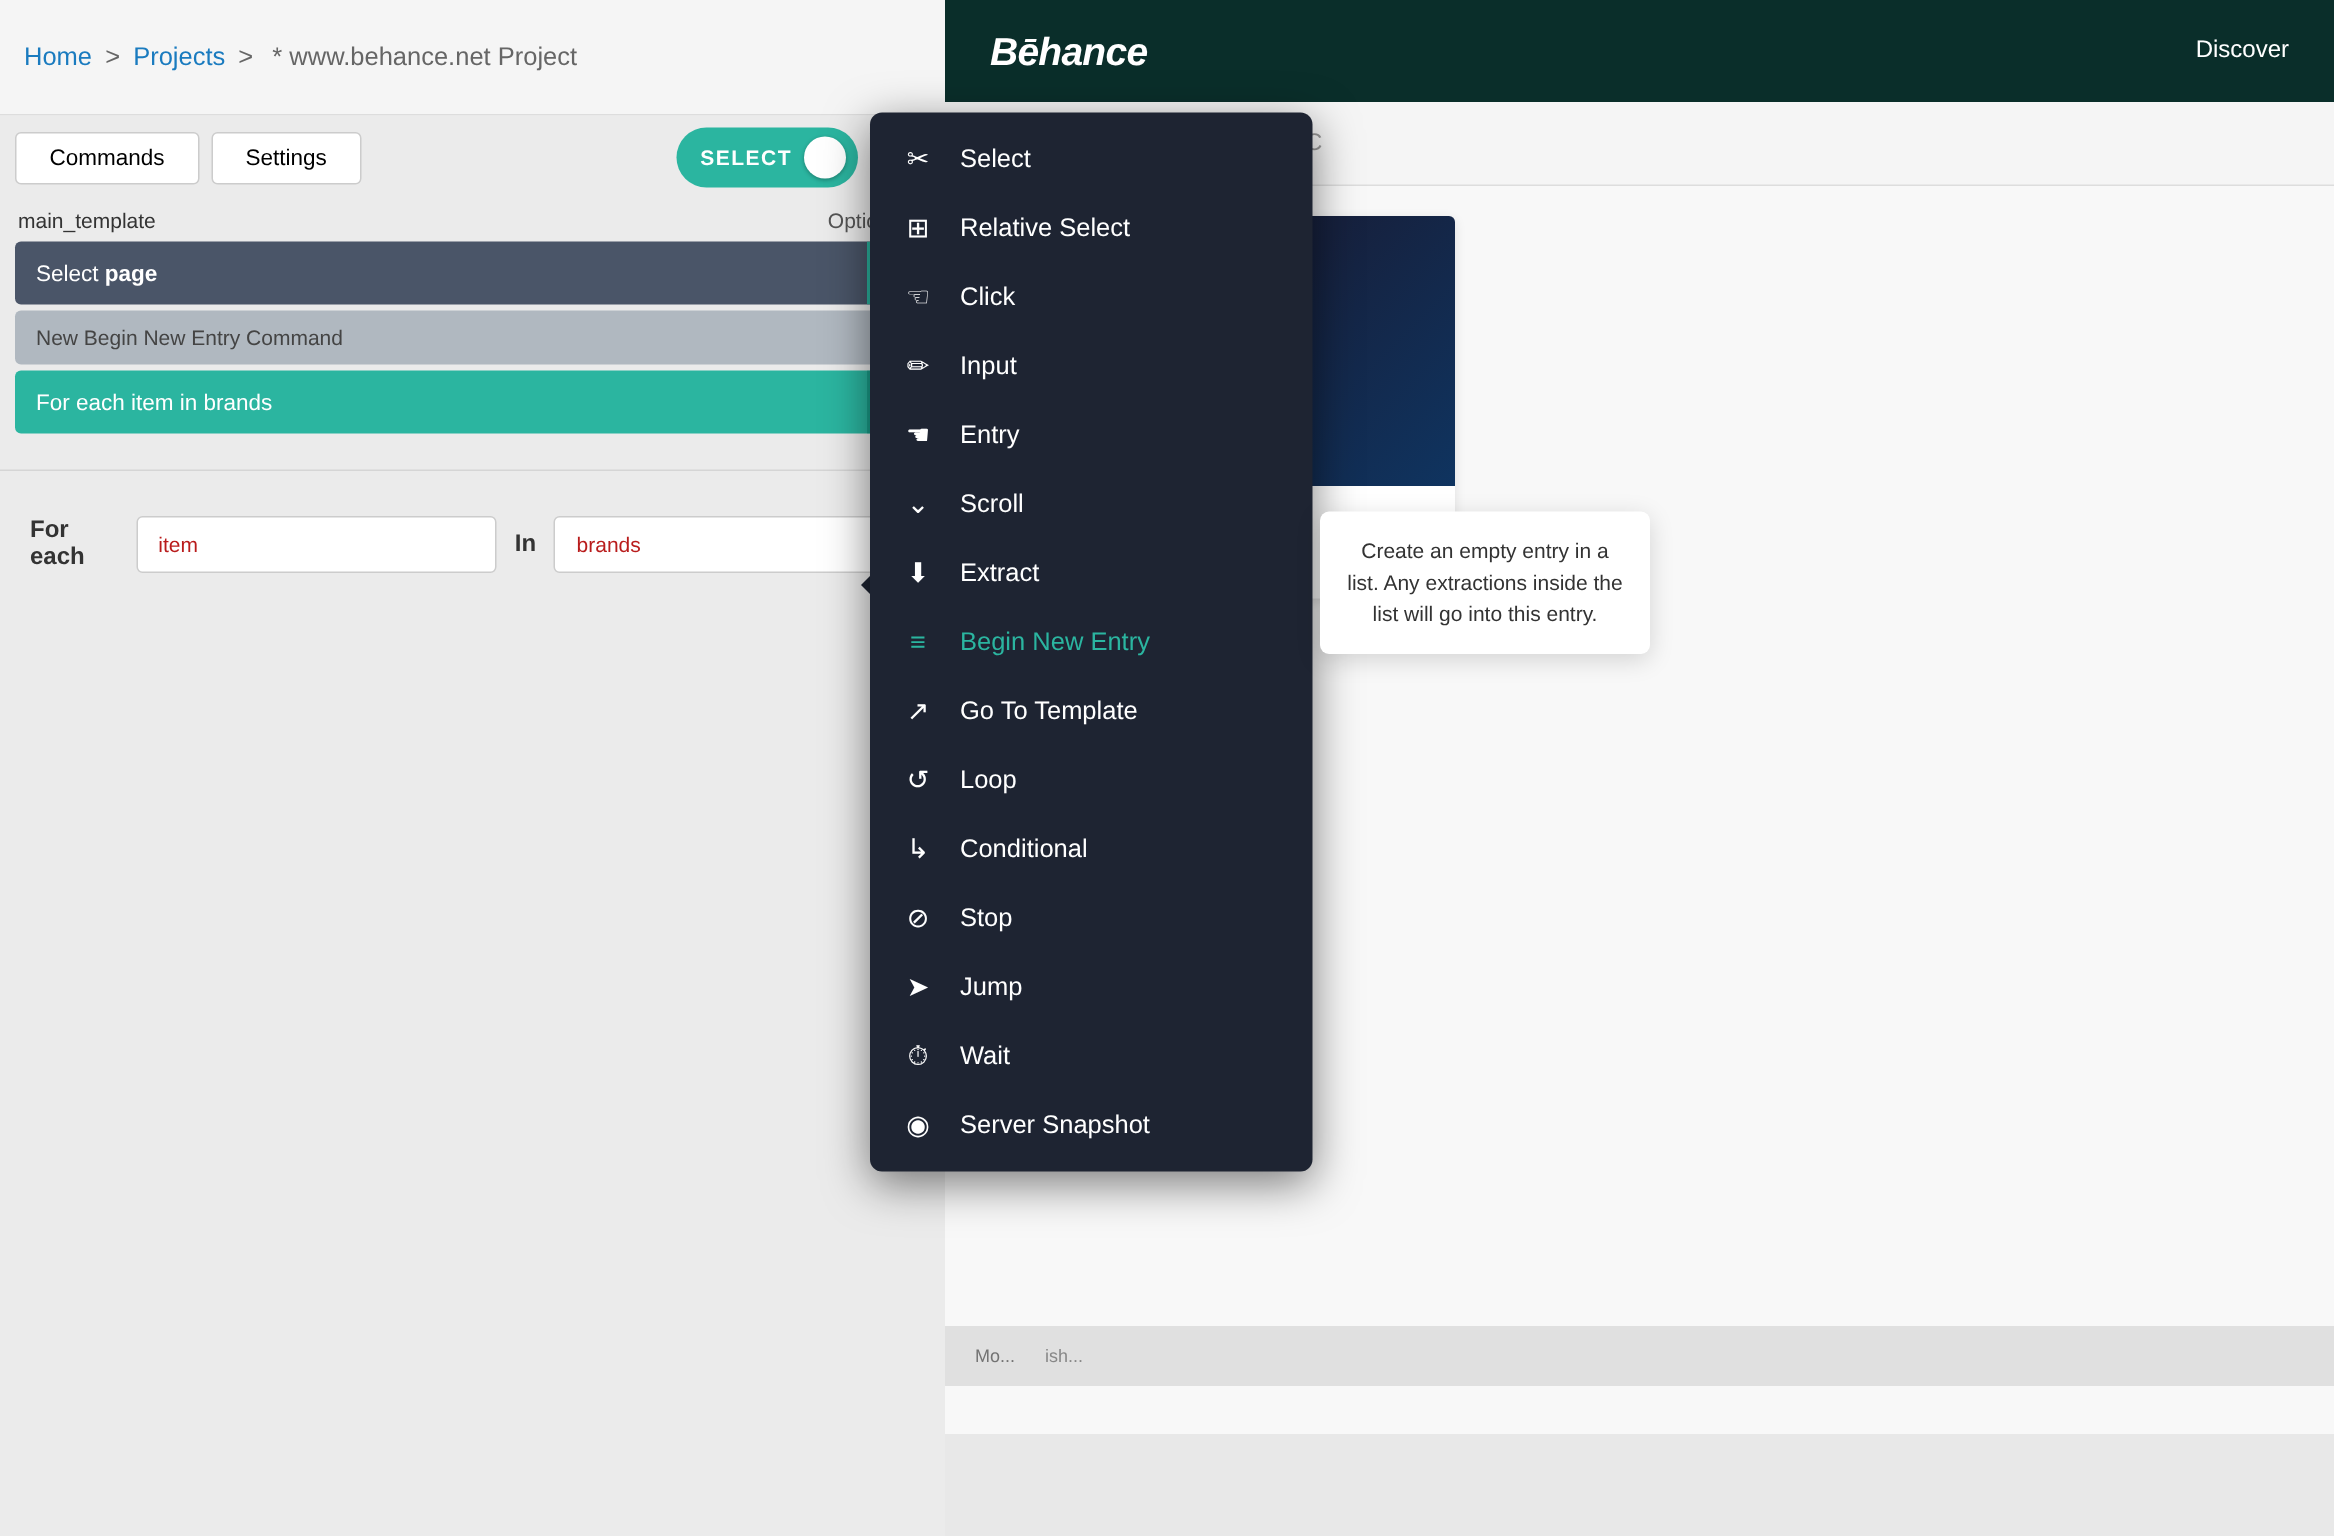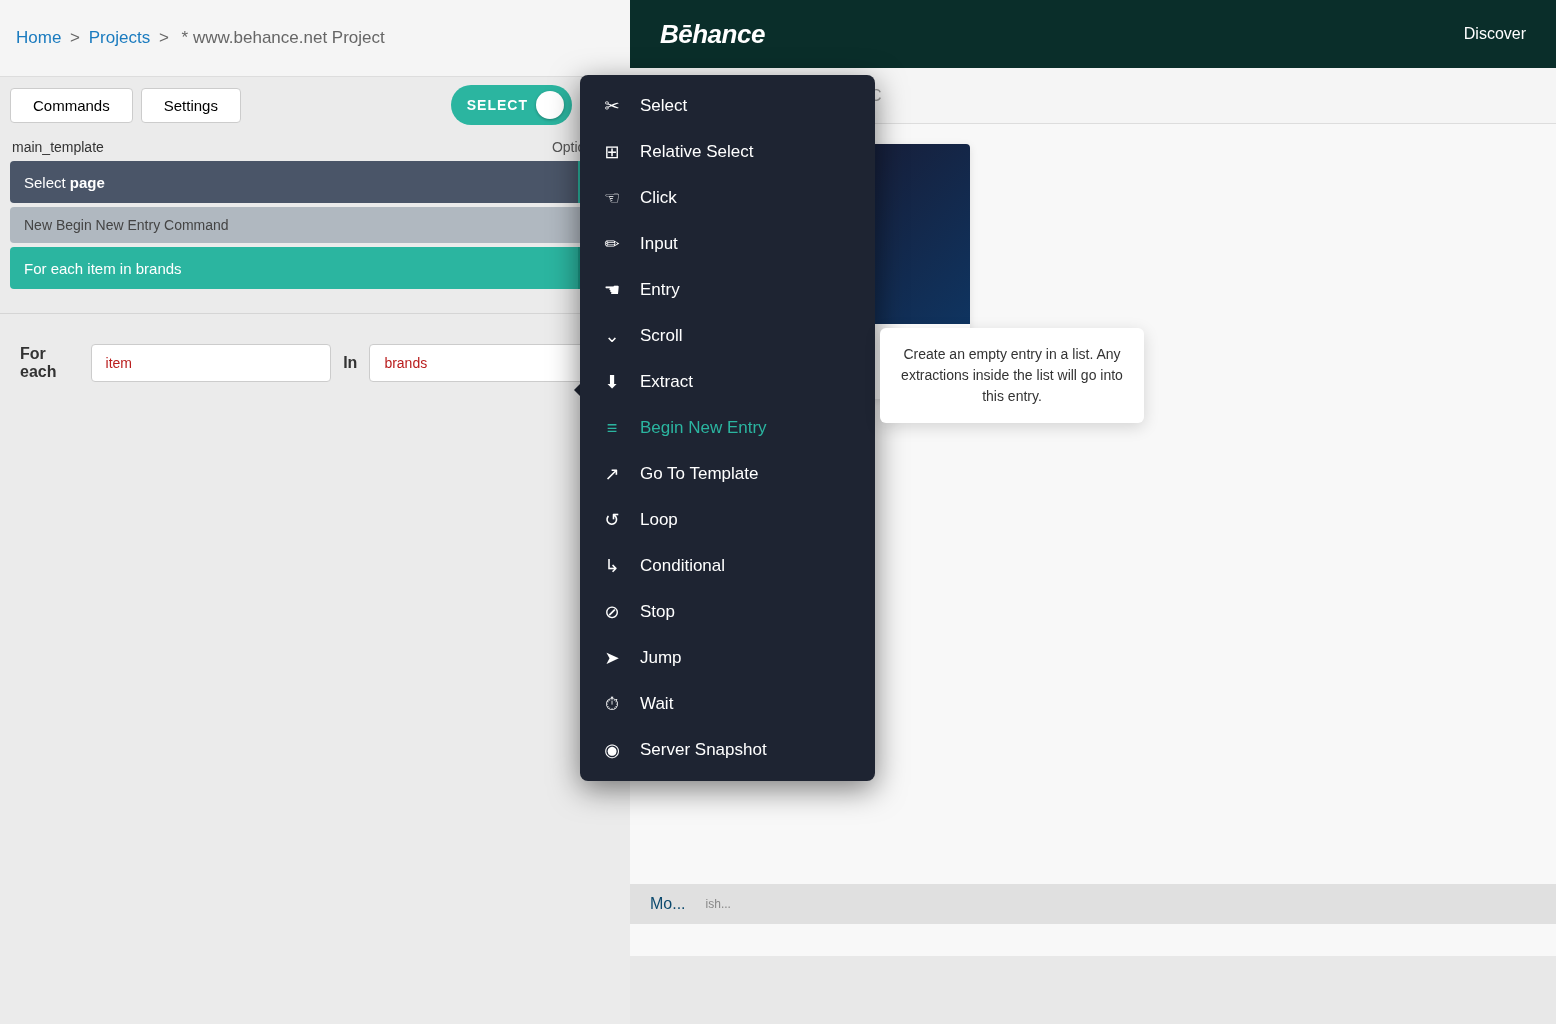--- a/index.html
+++ b/index.html
@@ -293,25 +293,25 @@
       font-size: 18px;
       color: white;
       flex-shrink: 0;
     }
     .dropdown-item.active .dropdown-icon { color: #2bb5a0; }
 
     
     .tooltip {
       position: absolute;
       left: 880px;
-      top: 328px;
+      top: 341px;
       background: white;
       border-radius: 6px;
       padding: 16px 18px;
-      width: 264px;
+      width: 220px;
       font-size: 14px;
       color: #333;
       text-align: center;
       box-shadow: 0 4px 16px rgba(0,0,0,0.15);
       line-height: 1.5;
       z-index: 200;
     }
 
     
     .dropdown-pointer {
@@ -459,21 +459,21 @@
           <span>by</span>
           <a style="color:#1a7bbf;">Simone Massoni</a>
         </div>
         <div style="font-size:12px;color:#999;margin-top:2px;">Illustratio...</div>
       </div>
     </div>
 
     <div style="position:absolute;left:20px;top:240px;color:#555;font-size:18px;font-family:monospace;">{</div>
 
     <div style="position:absolute;left:0;right:0;bottom:100px;height:40px;background:#e0e0e0;display:flex;align-items:center;padding:0 20px;gap:20px;">
-      <span style="font-size:16px;color:#0c4a6e;">Mo...</span>
+      <span style="font-size:12px;color:#737373;">Mo...</span>
       <span style="font-size:12px;color:#888;">ish...</span>
     </div>
   </div>
 
 </div>
 
 <div class="command-dropdown" id="commandDropdown">
 <div class="dropdown-item">
       <span class="dropdown-icon">✂</span>
       <span>Select</span>

